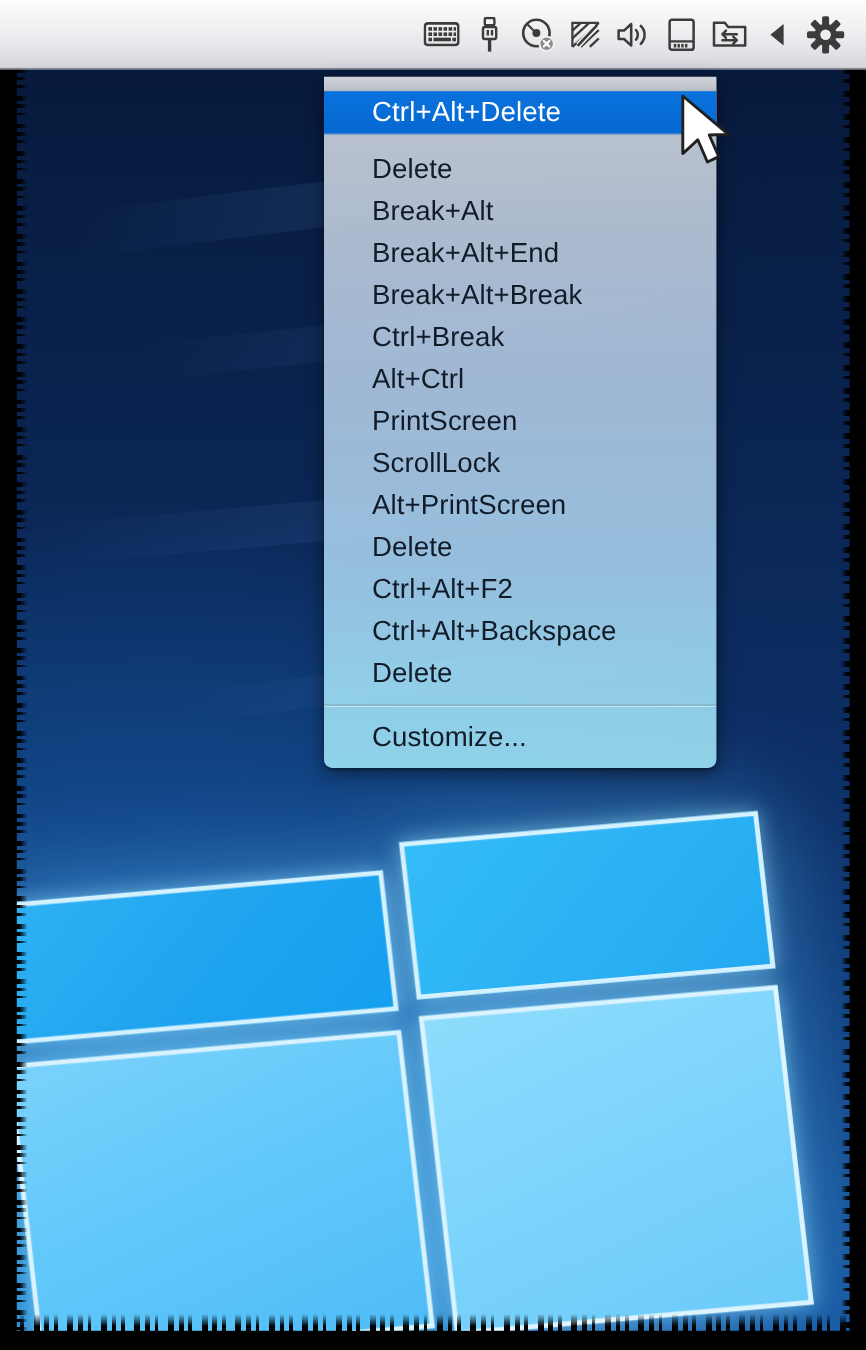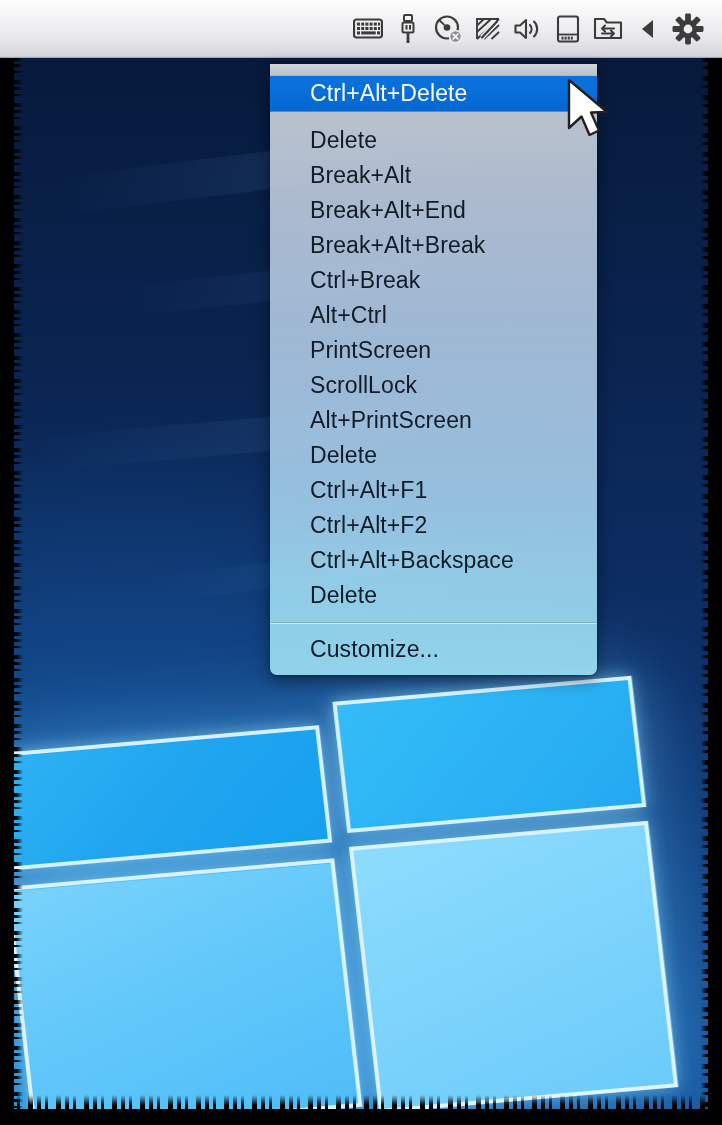--- a/index.html
+++ b/index.html
@@ -376,21 +376,20 @@
         <div class="menu-item">Delete</div>
         <div class="menu-item">Break+Alt</div>
         <div class="menu-item">Break+Alt+End</div>
         <div class="menu-item">Break+Alt+Break</div>
         <div class="menu-item">Ctrl+Break</div>
         <div class="menu-item">Alt+Ctrl</div>
         <div class="menu-item">PrintScreen</div>
         <div class="menu-item">ScrollLock</div>
         <div class="menu-item">Alt+PrintScreen</div>
         <div class="menu-item">Delete</div>
-        <div class="menu-item">Ctrl+Alt+F1</div>
         <div class="menu-item">Ctrl+Alt+F2</div>
         <div class="menu-item">Ctrl+Alt+Backspace</div>
         <div class="menu-item">Delete</div>
       </div>
 
     <div class="menu-separator"></div>
 
     <div class="menu-item">Customize...</div>
   </div>
 

